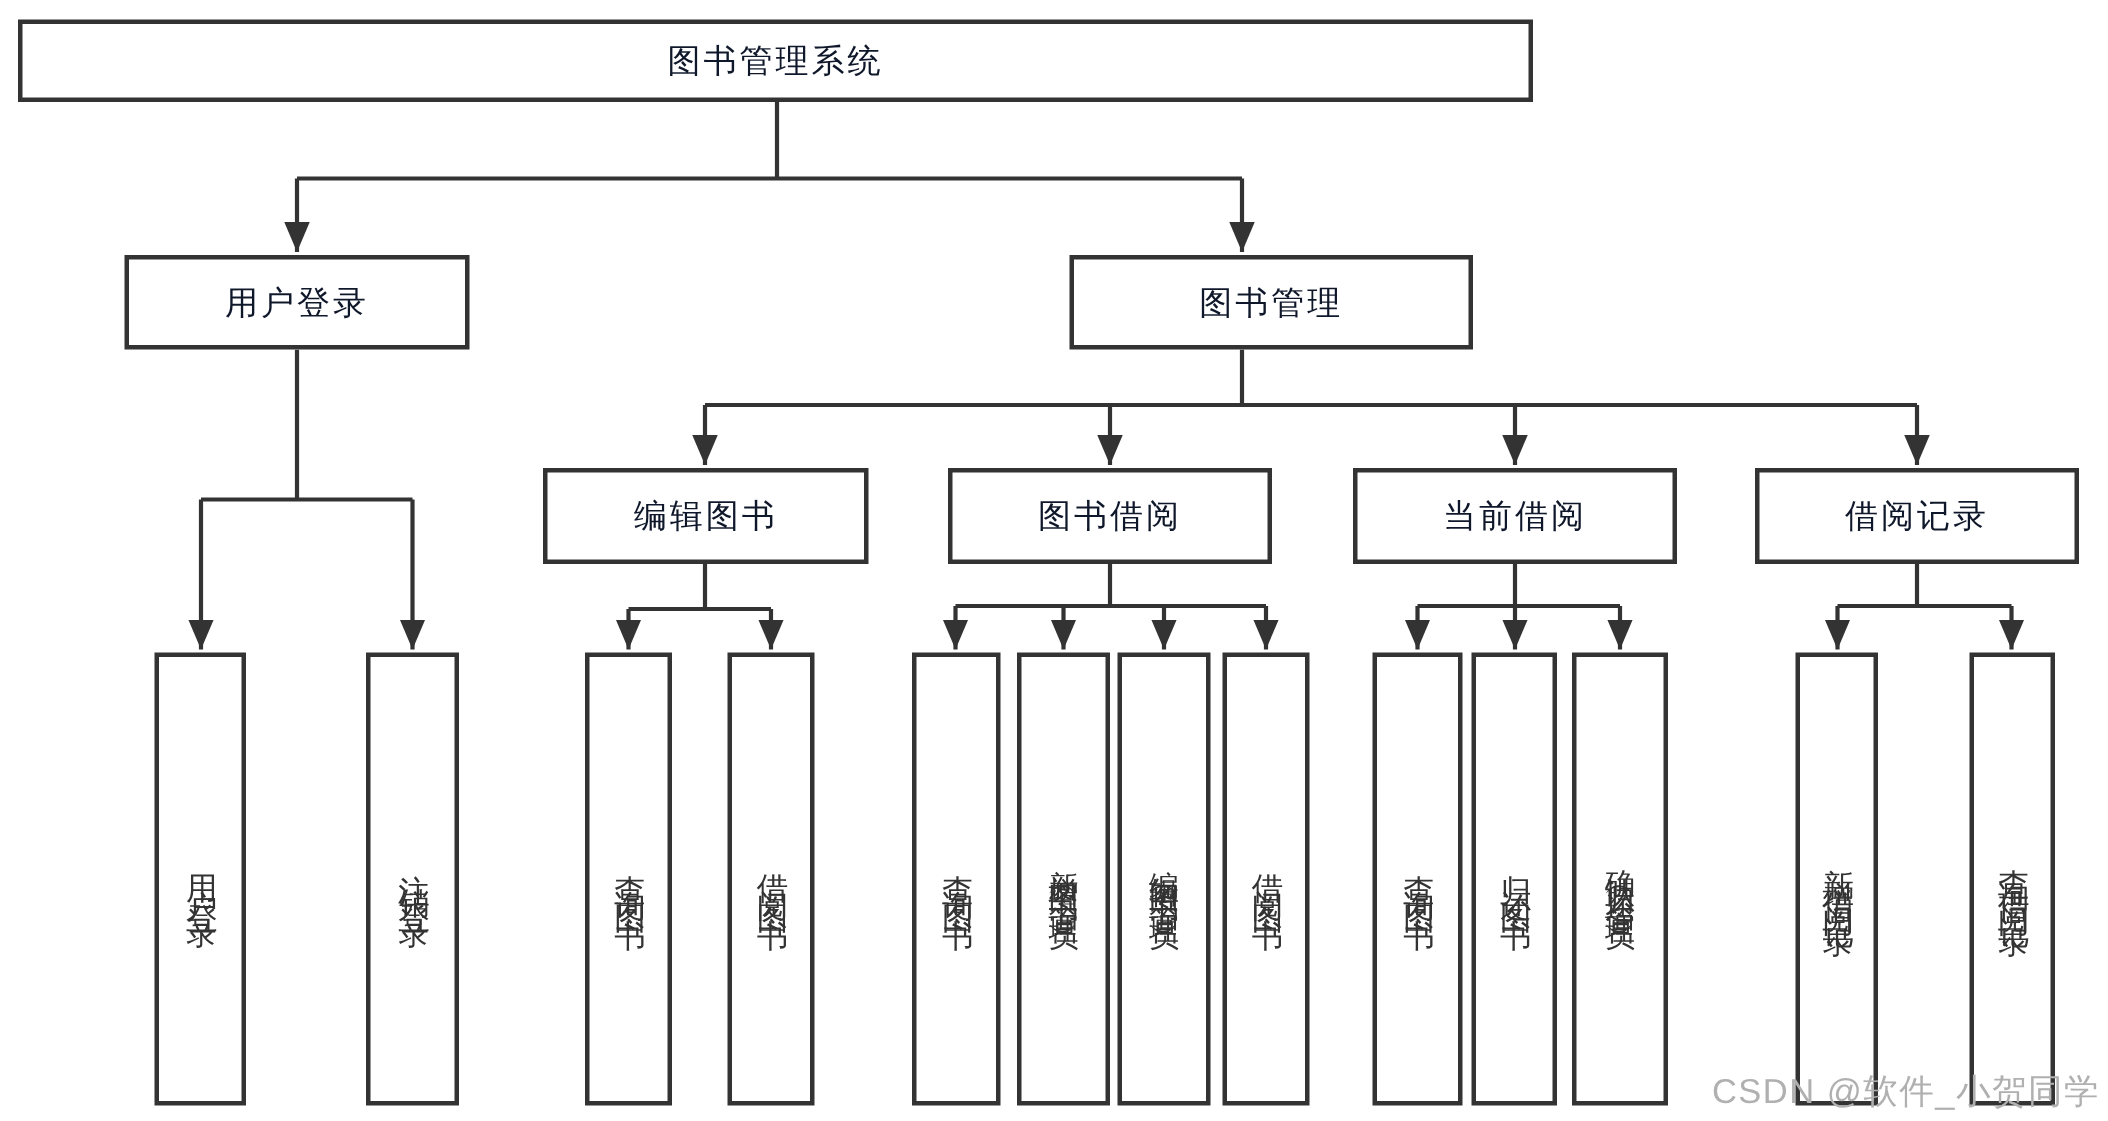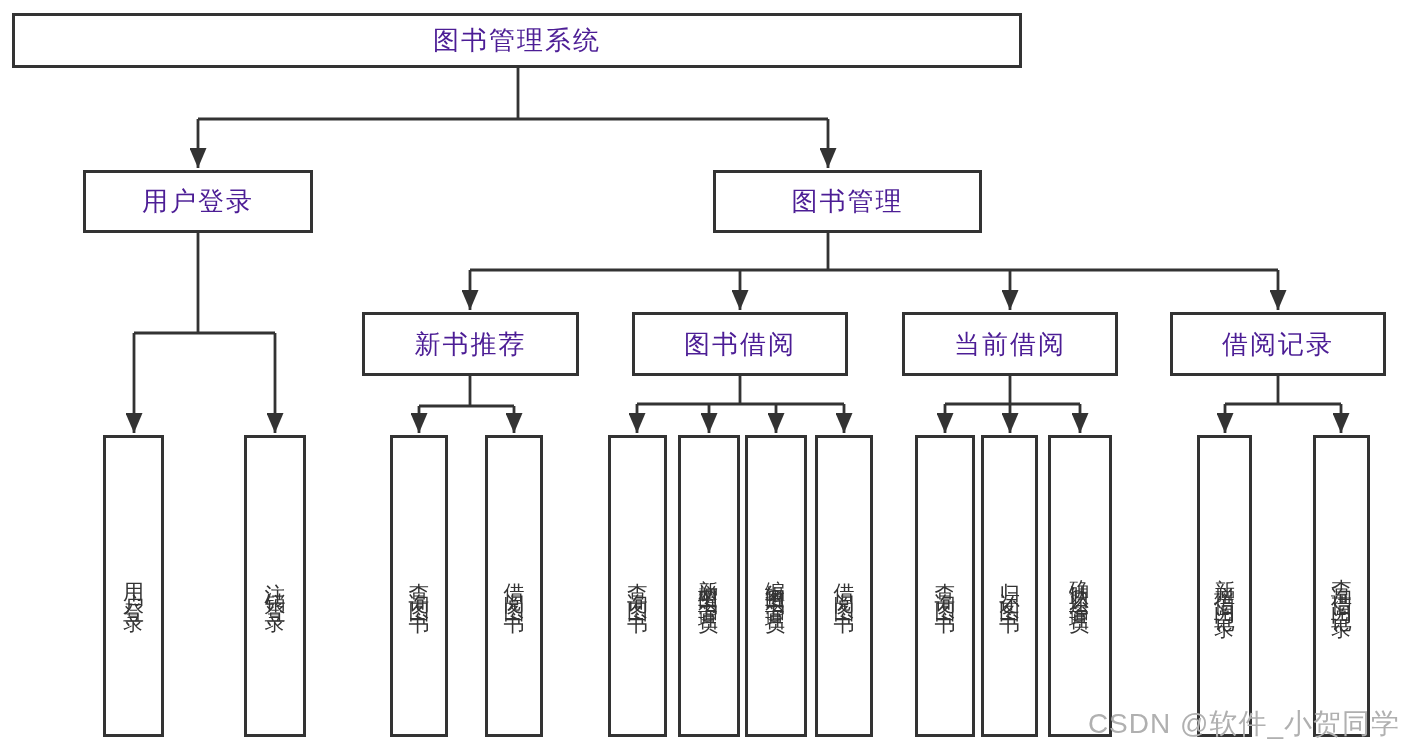--- a/index.html
+++ b/index.html
@@ -28,24 +28,24 @@
     box-sizing: border-box;
     background: #ffffff;
     border: 3px solid #333333;
     display: flex;
     align-items: center;
     justify-content: center;
     color: #333333;
     z-index: 2;
   }
   .hlabel {
-    font-size: 26px;
+    font-size: 22px;
     letter-spacing: 2px;
     white-space: nowrap;
-    color: #4c1d95;
+    color: #0f172a;
   }
   .vlabel {
     writing-mode: vertical-rl;
     text-orientation: mixed;
     font-size: 21px;
     letter-spacing: 10px;
     white-space: nowrap;
     color: #333333;
   }
   .vlabel.len6 { letter-spacing: 8px; }
@@ -72,21 +72,21 @@
   .n-cb-1  { left: 915px;  width: 60px; }
   .n-cb-2  { left: 981px;  width: 57px; }
   .n-cb-3  { left: 1048px; width: 64px; }
   .n-br-1  { left: 1197px; width: 55px; }
   .n-br-2  { left: 1313px; width: 57px; }
 
   #watermark {
     position: absolute;
     right: 5px;
     bottom: 4px;
-    font-size: 28px;
+    font-size: 23px;
     color: #b0b0b0;
     letter-spacing: 1px;
     z-index: 5;
     white-space: nowrap;
   }
 </style>
 </head>
 <body>
 
 <div id="stage">
@@ -146,21 +146,21 @@
   </div>
 
   <div class="box n-ul">
     <span class="hlabel">用户登录</span>
   </div>
   <div class="box n-bm">
     <span class="hlabel">图书管理</span>
   </div>
 
   <div class="box n-nbr">
-    <span class="hlabel">新书推荐</span>
+    <span class="hlabel">编辑图书</span>
   </div>
   <div class="box n-bb">
     <span class="hlabel">图书借阅</span>
   </div>
   <div class="box n-cb">
     <span class="hlabel">当前借阅</span>
   </div>
   <div class="box n-br">
     <span class="hlabel">借阅记录</span>
   </div>

